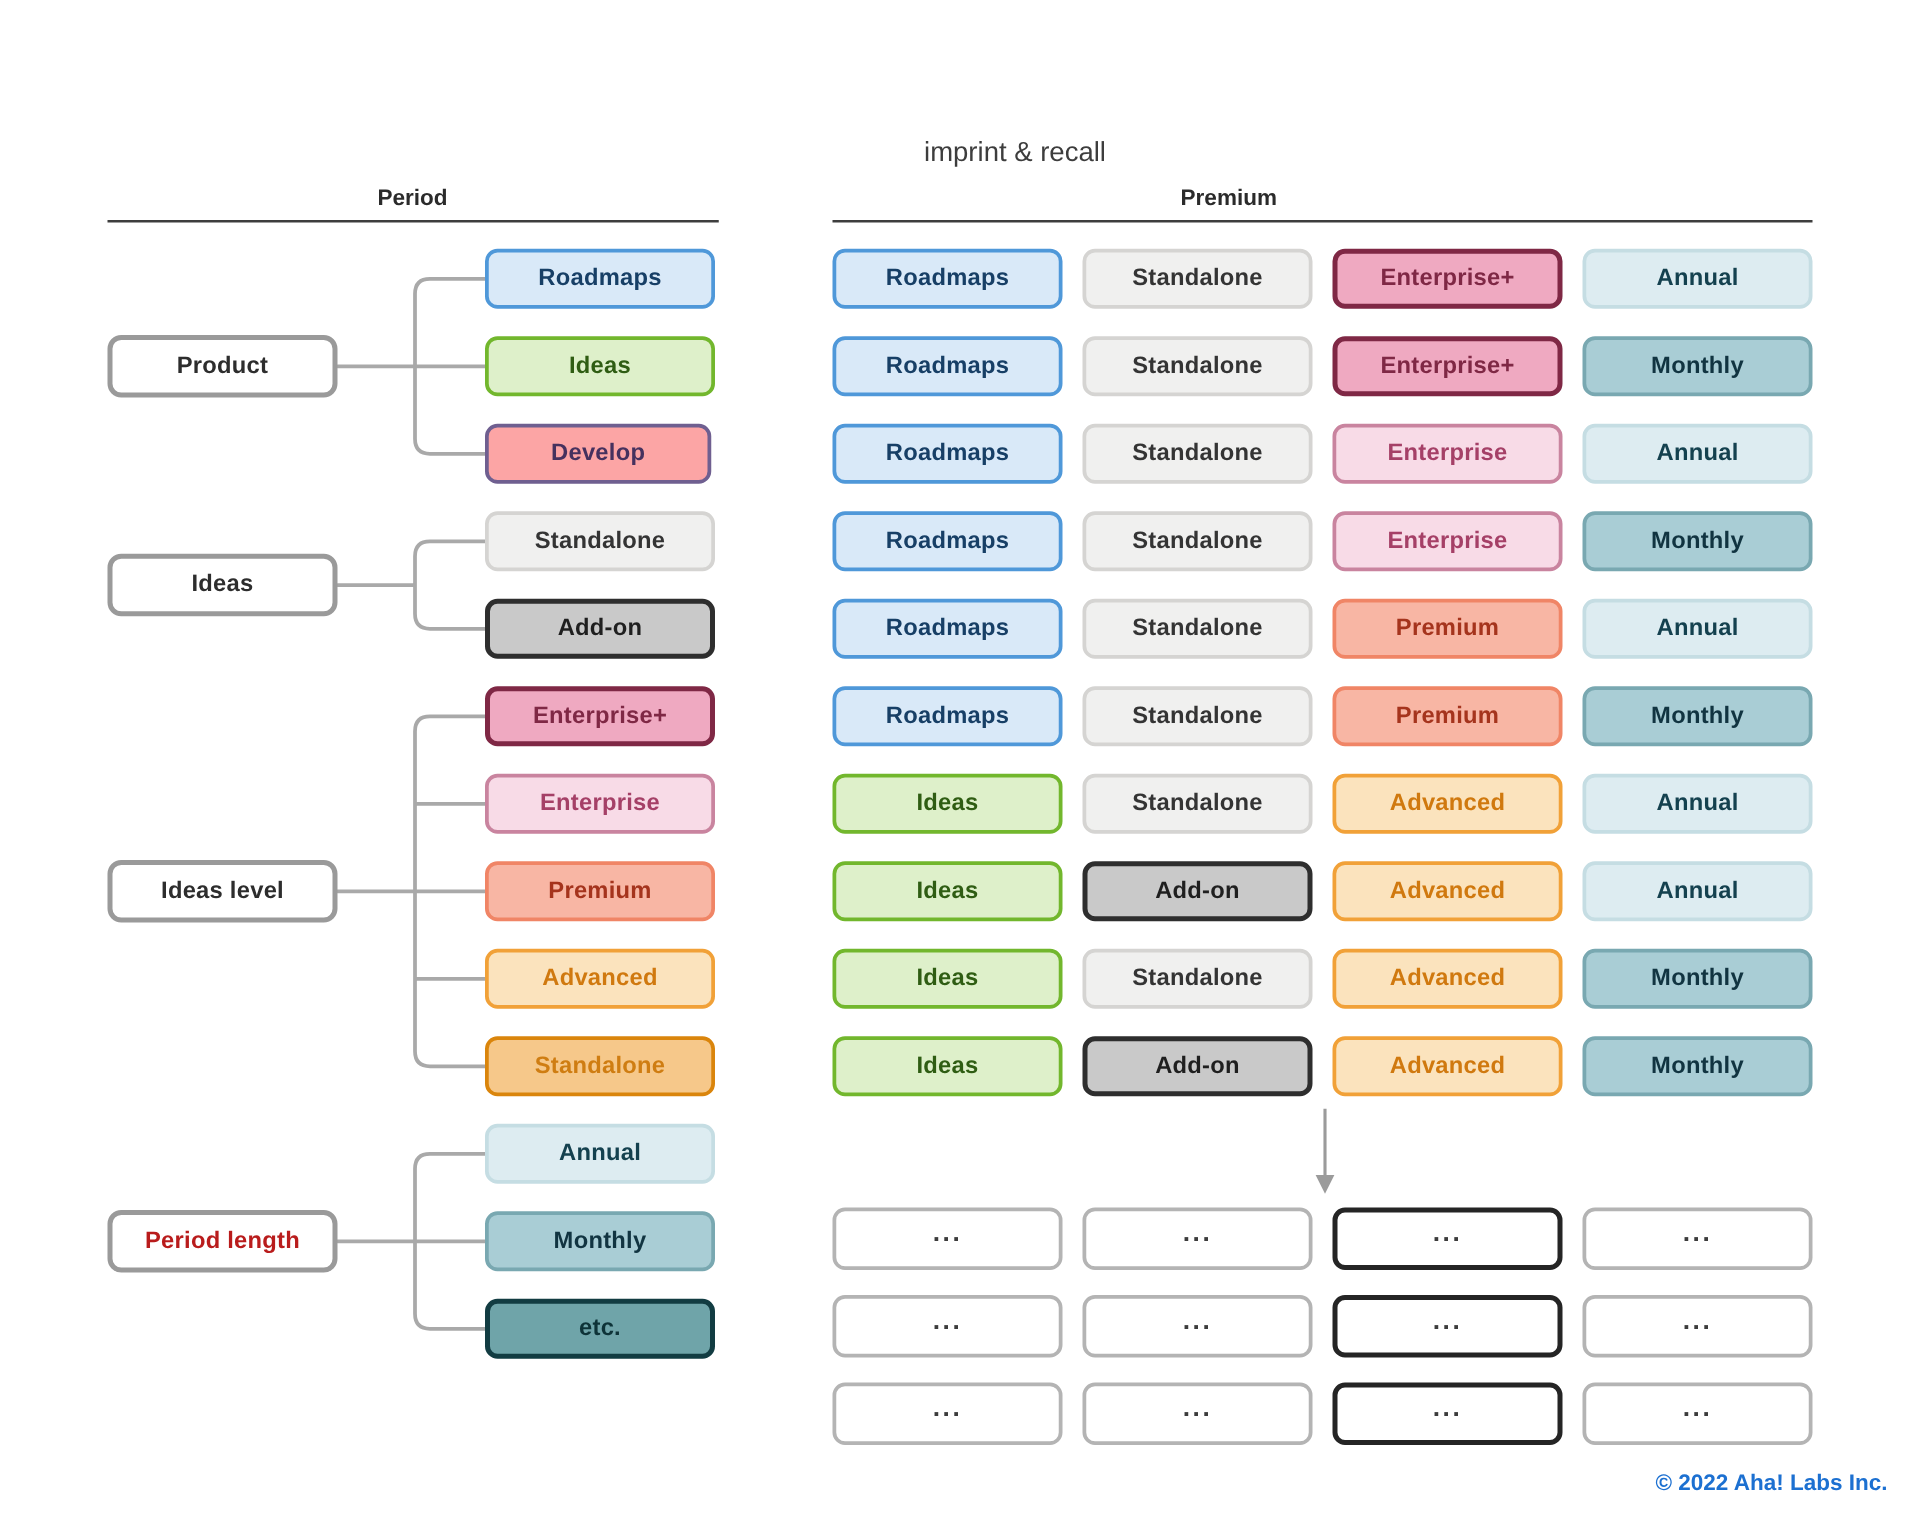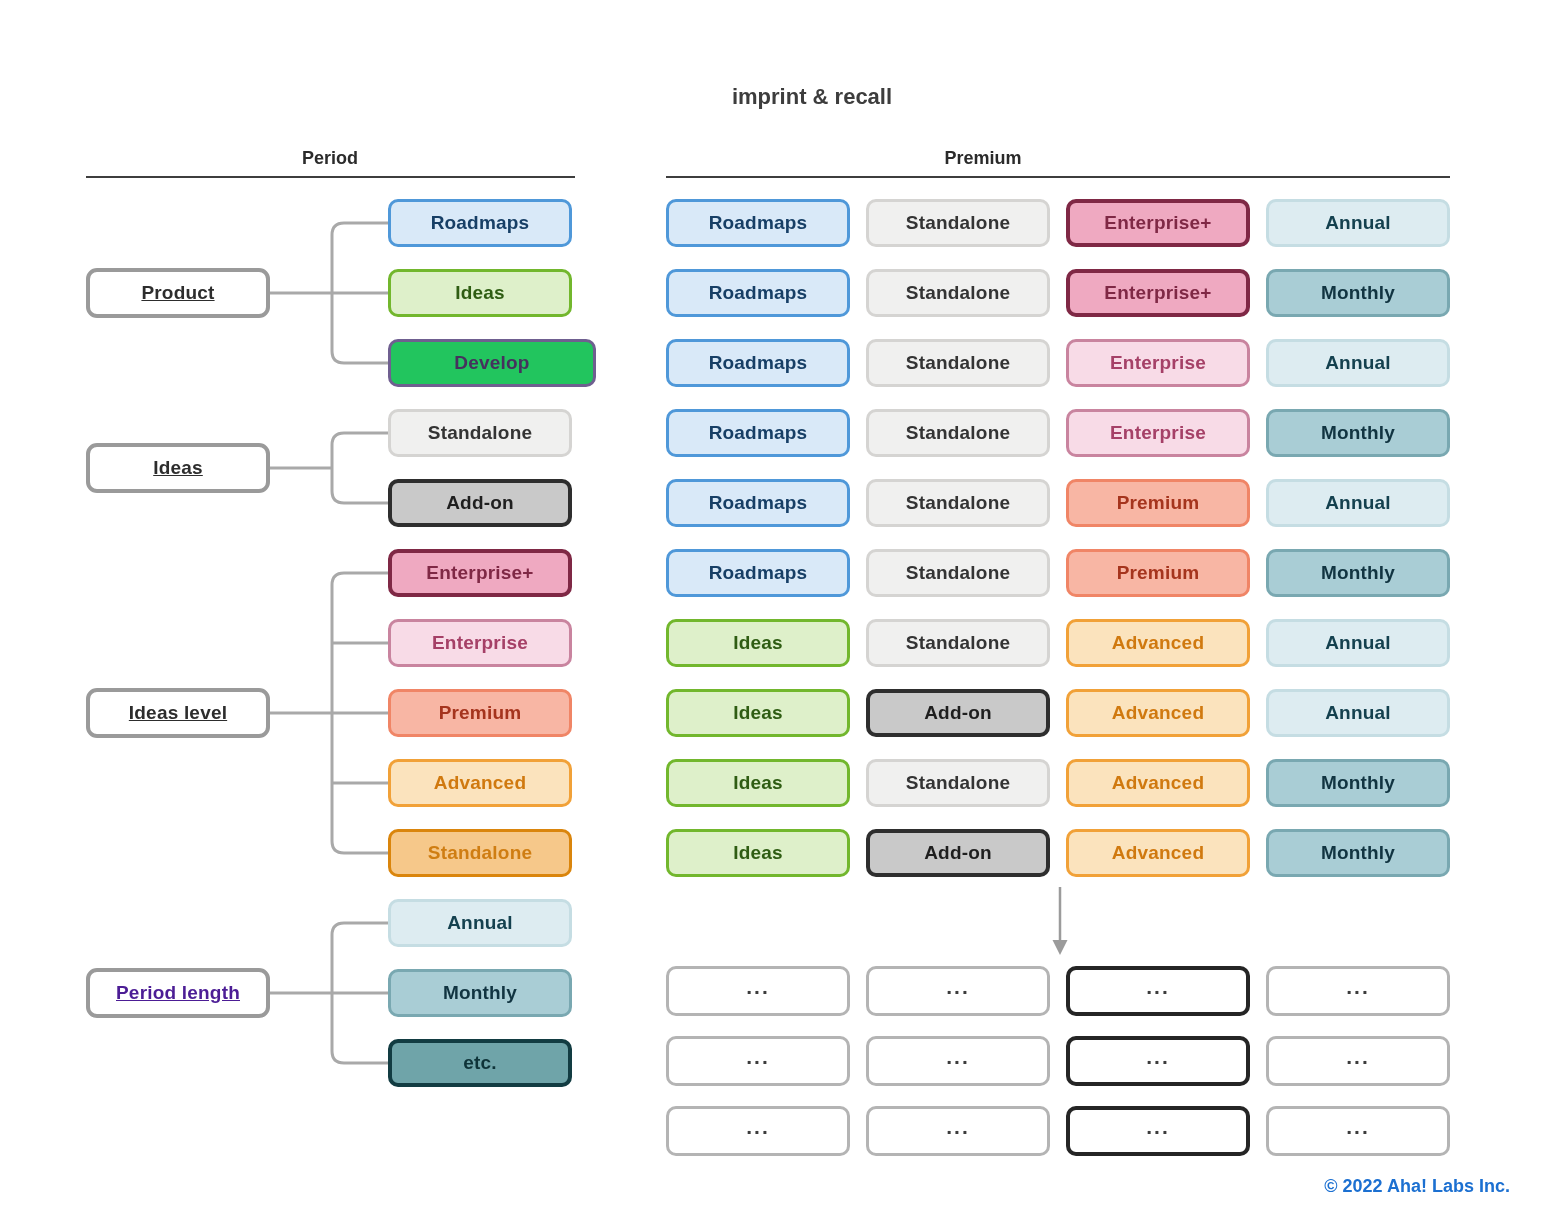--- a/index.html
+++ b/index.html
@@ -5,26 +5,26 @@
   html,body{margin:0;padding:0;background:#ffffff;}
   body{font-family:"Liberation Sans", sans-serif;}
   .canvas{position:relative;width:1543px;height:1220px;background:#ffffff;overflow:hidden;}
   .connectors{position:absolute;left:0;top:0;z-index:0;}
   .chip{
     position:absolute;box-sizing:border-box;z-index:2;
     border:3px solid #999;border-radius:10px;background:#fff;
     display:flex;align-items:center;justify-content:center;
     font-weight:bold;font-size:19px;color:#222;letter-spacing:0.2px;
   }
-  .parent-box{border-width:4px;border-radius:11px;text-decoration:underline;}
+  .parent-box{border-width:4px;border-radius:11px;}
   .ellipsis-chip span{transform:translateY(-4px);letter-spacing:2px;font-size:21px;}
   .title{position:absolute;left:502px;top:58px;width:620px;text-align:center;
          font-weight:bold;font-size:24px;color:#2b2b2b;}
-  .subtitle{position:absolute;left:502px;top:84px;width:620px;text-align:center;
-         font-size:22px;color:#3d3d3d;font-weight:bold;}
+  .subtitle{position:absolute;left:502px;top:109px;width:620px;text-align:center;
+         font-size:22px;color:#3d3d3d;}
   .hdr{position:absolute;font-weight:bold;font-size:18px;color:#2b2b2b;text-align:center;width:200px;}
   .rule{position:absolute;height:0;border-top:2px solid #3e3e3e;}
   .arrow{position:absolute;z-index:1;}
   .footer{position:absolute;right:33px;top:1176px;font-weight:bold;font-size:18px;color:#1c70d1;}
 </style>
 </head>
 <body>
 
 <div class="canvas">
 
@@ -40,21 +40,21 @@
   <div class="hdr" style="left:883px;top:148px;">Premium</div>
   <div class="rule" style="left:666px;top:176px;width:784px;"></div>
 
   <div id="imprint-layer">
       <div class="chip" style="left: 388px; top: 199px; width: 184px; height: 48px; background: rgb(217, 233, 248); border-color: rgb(79, 152, 217); color: rgb(23, 63, 102);">
         <span>Roadmaps</span>
       </div>
       <div class="chip" style="left: 388px; top: 269px; width: 184px; height: 48px; background: rgb(222, 240, 202); border-color: rgb(114, 183, 45); color: rgb(47, 93, 19);">
         <span>Ideas</span>
       </div>
-      <div class="chip" style="left: 388px; top: 339px; width: 208px; height: 48px; background: #22c55e; border-color: rgb(111, 95, 144); color: rgb(70, 49, 94);">
+      <div class="chip" style="left: 388px; top: 339px; width: 181px; height: 48px; background: #fca5a5; border-color: rgb(111, 95, 144); color: rgb(70, 49, 94);">
         <span>Develop</span>
       </div>
       <div class="chip parent-box" style="left: 86px; top: 268px; width: 184px; height: 50px; background: rgb(255, 255, 255); border-color: rgb(154, 154, 154); color: rgb(45, 45, 45);">
         <span>Product</span>
       </div>
       <div class="chip" style="left: 388px; top: 409px; width: 184px; height: 48px; background: rgb(240, 240, 239); border-color: rgb(213, 212, 210); color: rgb(52, 52, 52);">
         <span>Standalone</span>
       </div>
       <div class="chip" style="left: 388px; top: 479px; width: 184px; height: 48px; background: rgb(201, 201, 201); border-color: rgb(46, 46, 46); color: rgb(31, 31, 31); border-width: 4px;">
         <span>Add-on</span>
@@ -82,21 +82,21 @@
       </div>
       <div class="chip" style="left: 388px; top: 899px; width: 184px; height: 48px; background: rgb(221, 236, 241); border-color: rgb(197, 221, 227); color: rgb(20, 65, 79);">
         <span>Annual</span>
       </div>
       <div class="chip" style="left: 388px; top: 969px; width: 184px; height: 48px; background: rgb(169, 205, 213); border-color: rgb(121, 168, 177); color: rgb(17, 52, 65);">
         <span>Monthly</span>
       </div>
       <div class="chip" style="left: 388px; top: 1039px; width: 184px; height: 48px; background: rgb(111, 164, 169); border-color: rgb(18, 60, 66); color: rgb(14, 51, 56); border-width: 4px;">
         <span>etc.</span>
       </div>
-      <div class="chip parent-box" style="left: 86px; top: 968px; width: 184px; height: 50px; background: rgb(255, 255, 255); border-color: rgb(154, 154, 154); color: #4c1d95;">
+      <div class="chip parent-box" style="left: 86px; top: 968px; width: 184px; height: 50px; background: rgb(255, 255, 255); border-color: rgb(154, 154, 154); color: #b91c1c;">
         <span>Period length</span>
       </div>
     </div>
   <div id="recall-layer">
       <div class="chip" style="left: 666px; top: 199px; width: 184px; height: 48px; background: rgb(217, 233, 248); border-color: rgb(79, 152, 217); color: rgb(23, 63, 102);">
         <span>Roadmaps</span>
       </div>
       <div class="chip" style="left: 866px; top: 199px; width: 184px; height: 48px; background: rgb(240, 240, 239); border-color: rgb(213, 212, 210); color: rgb(52, 52, 52);">
         <span>Standalone</span>
       </div>

